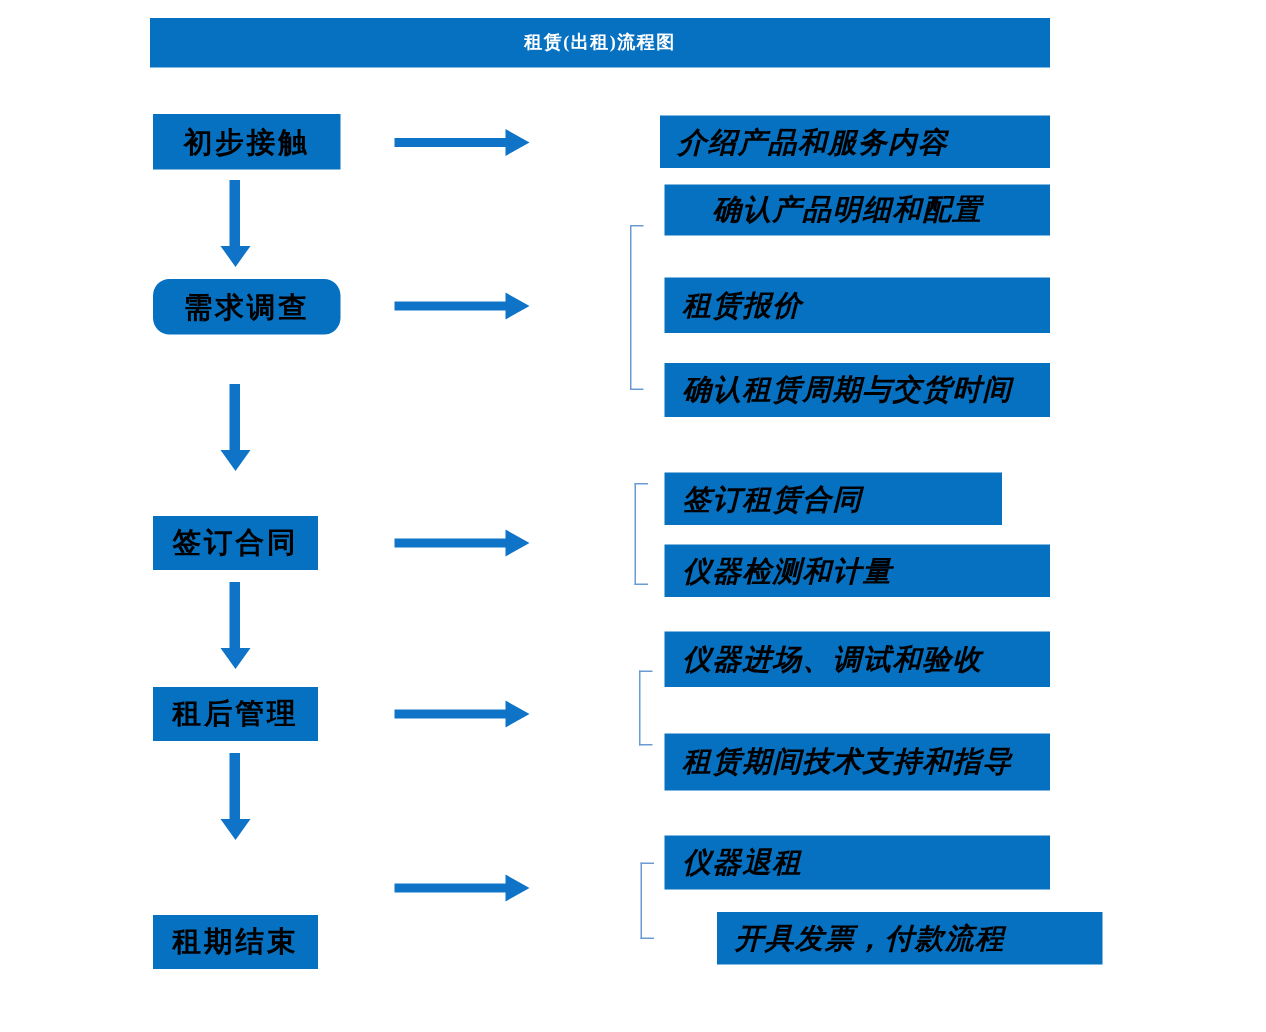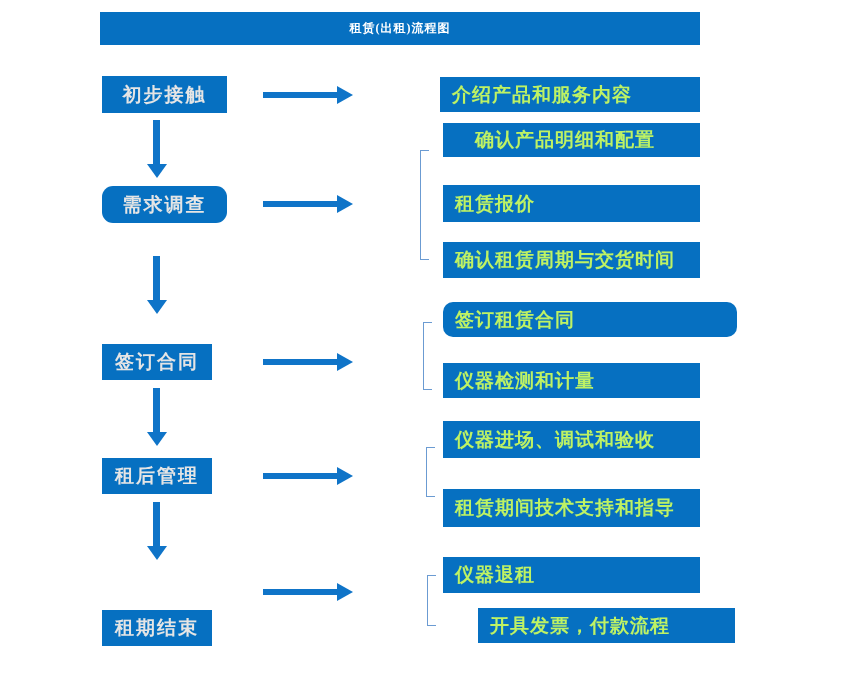--- a/index.html
+++ b/index.html
@@ -9,40 +9,40 @@
   }
   
   .title-bar {
     position:absolute; left:100px; top:12px; width:600px; height:33px;
     background:var(--primary); color:#ffffff; display:flex;
     align-items:center; justify-content:center;
     font-size:12px; font-weight:bold; letter-spacing:1px;
   }
   
   .step {
-    position:absolute; background:var(--primary); color:#e5e5e5;
+    position:absolute; background:var(--primary); color:#000000;
     display:flex; align-items:center; justify-content:center;
     font-size:19px; font-weight:bold; letter-spacing:2px;
   }
   .s1 { left:102px; top:76px;  width:125px; height:37px; }
   .s2 { left:102px; top:186px; width:125px; height:37px;border-radius:11px; }
   .s3 { left:102px; top:344px; width:110px; height:36px; }
   .s4 { left:102px; top:458px; width:110px; height:36px; }
   .s5 { left:102px; top:574px; width:110px; height:36px;margin-top:36px; }
   
   .detail {
-    position:absolute; background:var(--primary); color:#bef264;
+    position:absolute; background:var(--primary); color:#000000;
     display:flex; align-items:center; padding-left:12px; box-sizing:border-box;
-    font-size:19px; font-weight:bold; letter-spacing:1px;
+    font-size:19px; font-weight:bold; letter-spacing:1px;font-style:italic;
   }
   .d1  { left:440px; top:77px;  width:260px; height:35px; }
   .d2a { left:443px; top:123px; width:257px; height:34px;padding-left:32px; }
   .d2b { left:443px; top:185px; width:257px; height:37px; }
   .d2c { left:443px; top:242px; width:257px; height:36px; }
-  .d3a { left:443px; top:302px; width:294px; height:35px;border-radius:10px; }
+  .d3a { left:443px; top:315px; width:225px; height:35px; }
   .d3b { left:443px; top:363px; width:257px; height:35px; }
   .d4a { left:443px; top:421px; width:257px; height:37px; }
   .d4b { left:443px; top:489px; width:257px; height:38px; }
   .d5a { left:443px; top:557px; width:257px; height:36px; }
   .d5b { left:443px; top:608px; width:257px; height:35px;margin-left:35px; }
   
   .harrow { position:absolute; left:263px; width:90px; height:18px; }
   .harrow .stem {
     position:absolute; left:0; top:6px; width:76px; height:6px; background:var(--arrow);
   }

